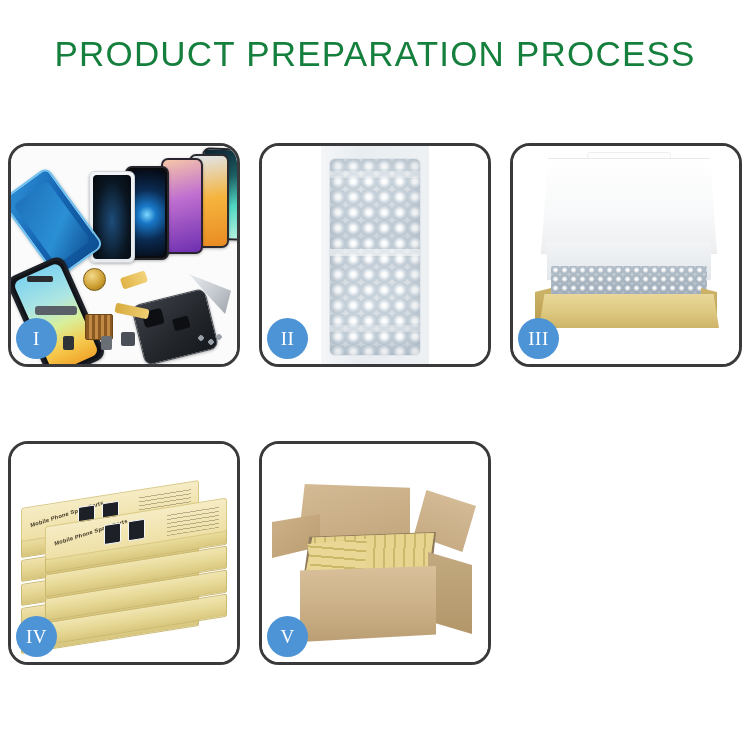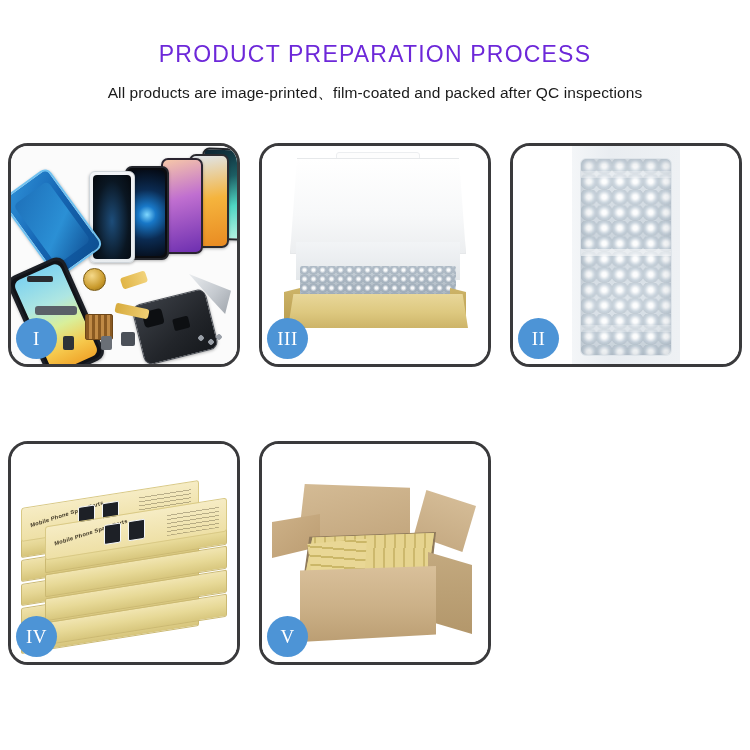--- a/index.html
+++ b/index.html
@@ -7,22 +7,22 @@
     width: 750px; height: 750px;
     background: #ffffff;
     font-family: "Liberation Sans", sans-serif;
     overflow: hidden;
   }
   .page { position: relative; width: 750px; height: 750px; background: #fff; }
 
   
   .header { padding-top: 32px; text-align: center; }
   .title {
-    font-size: 23px; font-weight: 400; letter-spacing: 1.2px;
-    color: #6d28d9; line-height: 44px; white-space: nowrap;
+    font-size: 35px; font-weight: 400; letter-spacing: 1.2px;
+    color: #15803d; line-height: 44px; white-space: nowrap;
   }
   .subtitle {
     margin-top: 7px; font-size: 15.5px; font-weight: 400;
     color: #1a1a1a; letter-spacing: .1px; white-space: nowrap;
   }
 
   
   .grid {
     position: absolute; left: 8px; top: 143px;
     width: 734px; height: 546px;
@@ -346,21 +346,20 @@
     background: radial-gradient(ellipse at 50% 50%, rgba(160,160,160,.30), rgba(255,255,255,0) 70%);
   }
 </style>
 </head>
 <body>
 
 <div class="page">
 
   <div class="header">
     <div class="title">PRODUCT PREPARATION PROCESS</div>
-    <div class="subtitle">All products are image-printed、film-coated and packed after QC inspections</div>
   </div>
 
   <div class="grid">
 
     <div class="panel">
       <div class="stage p1">
         <div class="ph ph-f"></div>
         <div class="ph ph-e"></div>
         <div class="ph ph-d"></div>
         <div class="ph ph-c"></div>
@@ -378,38 +377,38 @@
         <div class="smallpart sp2"></div>
         <div class="smallpart sp3"></div>
         <div class="smallpart sp4"></div>
         <div class="screws"></div>
         <div class="tweezer"></div>
       </div>
       <div class="badge">I</div>
     </div>
 
     <div class="panel">
+      <div class="stage p2">
+        <div class="bw-back"></div>
+        <div class="bw"></div>
+      </div>
+      <div class="badge">II</div>
+    </div>
+
+    <div class="panel">
       <div class="stage p3">
         <div class="b3-lidtab"></div>
         <div class="b3-lid"></div>
         <div class="b3-inner"></div>
         <div class="b3-bubble"></div>
         <div class="b3-sideL"></div>
         <div class="b3-sideR"></div>
         <div class="b3-front"></div>
       </div>
       <div class="badge">III</div>
-    </div>
-
-    <div class="panel">
-      <div class="stage p2">
-        <div class="bw-back"></div>
-        <div class="bw"></div>
-      </div>
-      <div class="badge">II</div>
     </div>
 
     <div class="panel">
       <div class="stage p4">
         <div class="stack">
           <div class="sbox" style="top:148px"></div>
           <div class="sbox" style="top:124px"></div>
           <div class="sbox" style="top:100px"></div>
           <div class="sbox" style="top:76px"></div>
           <div class="sbox" style="top:52px"></div>

